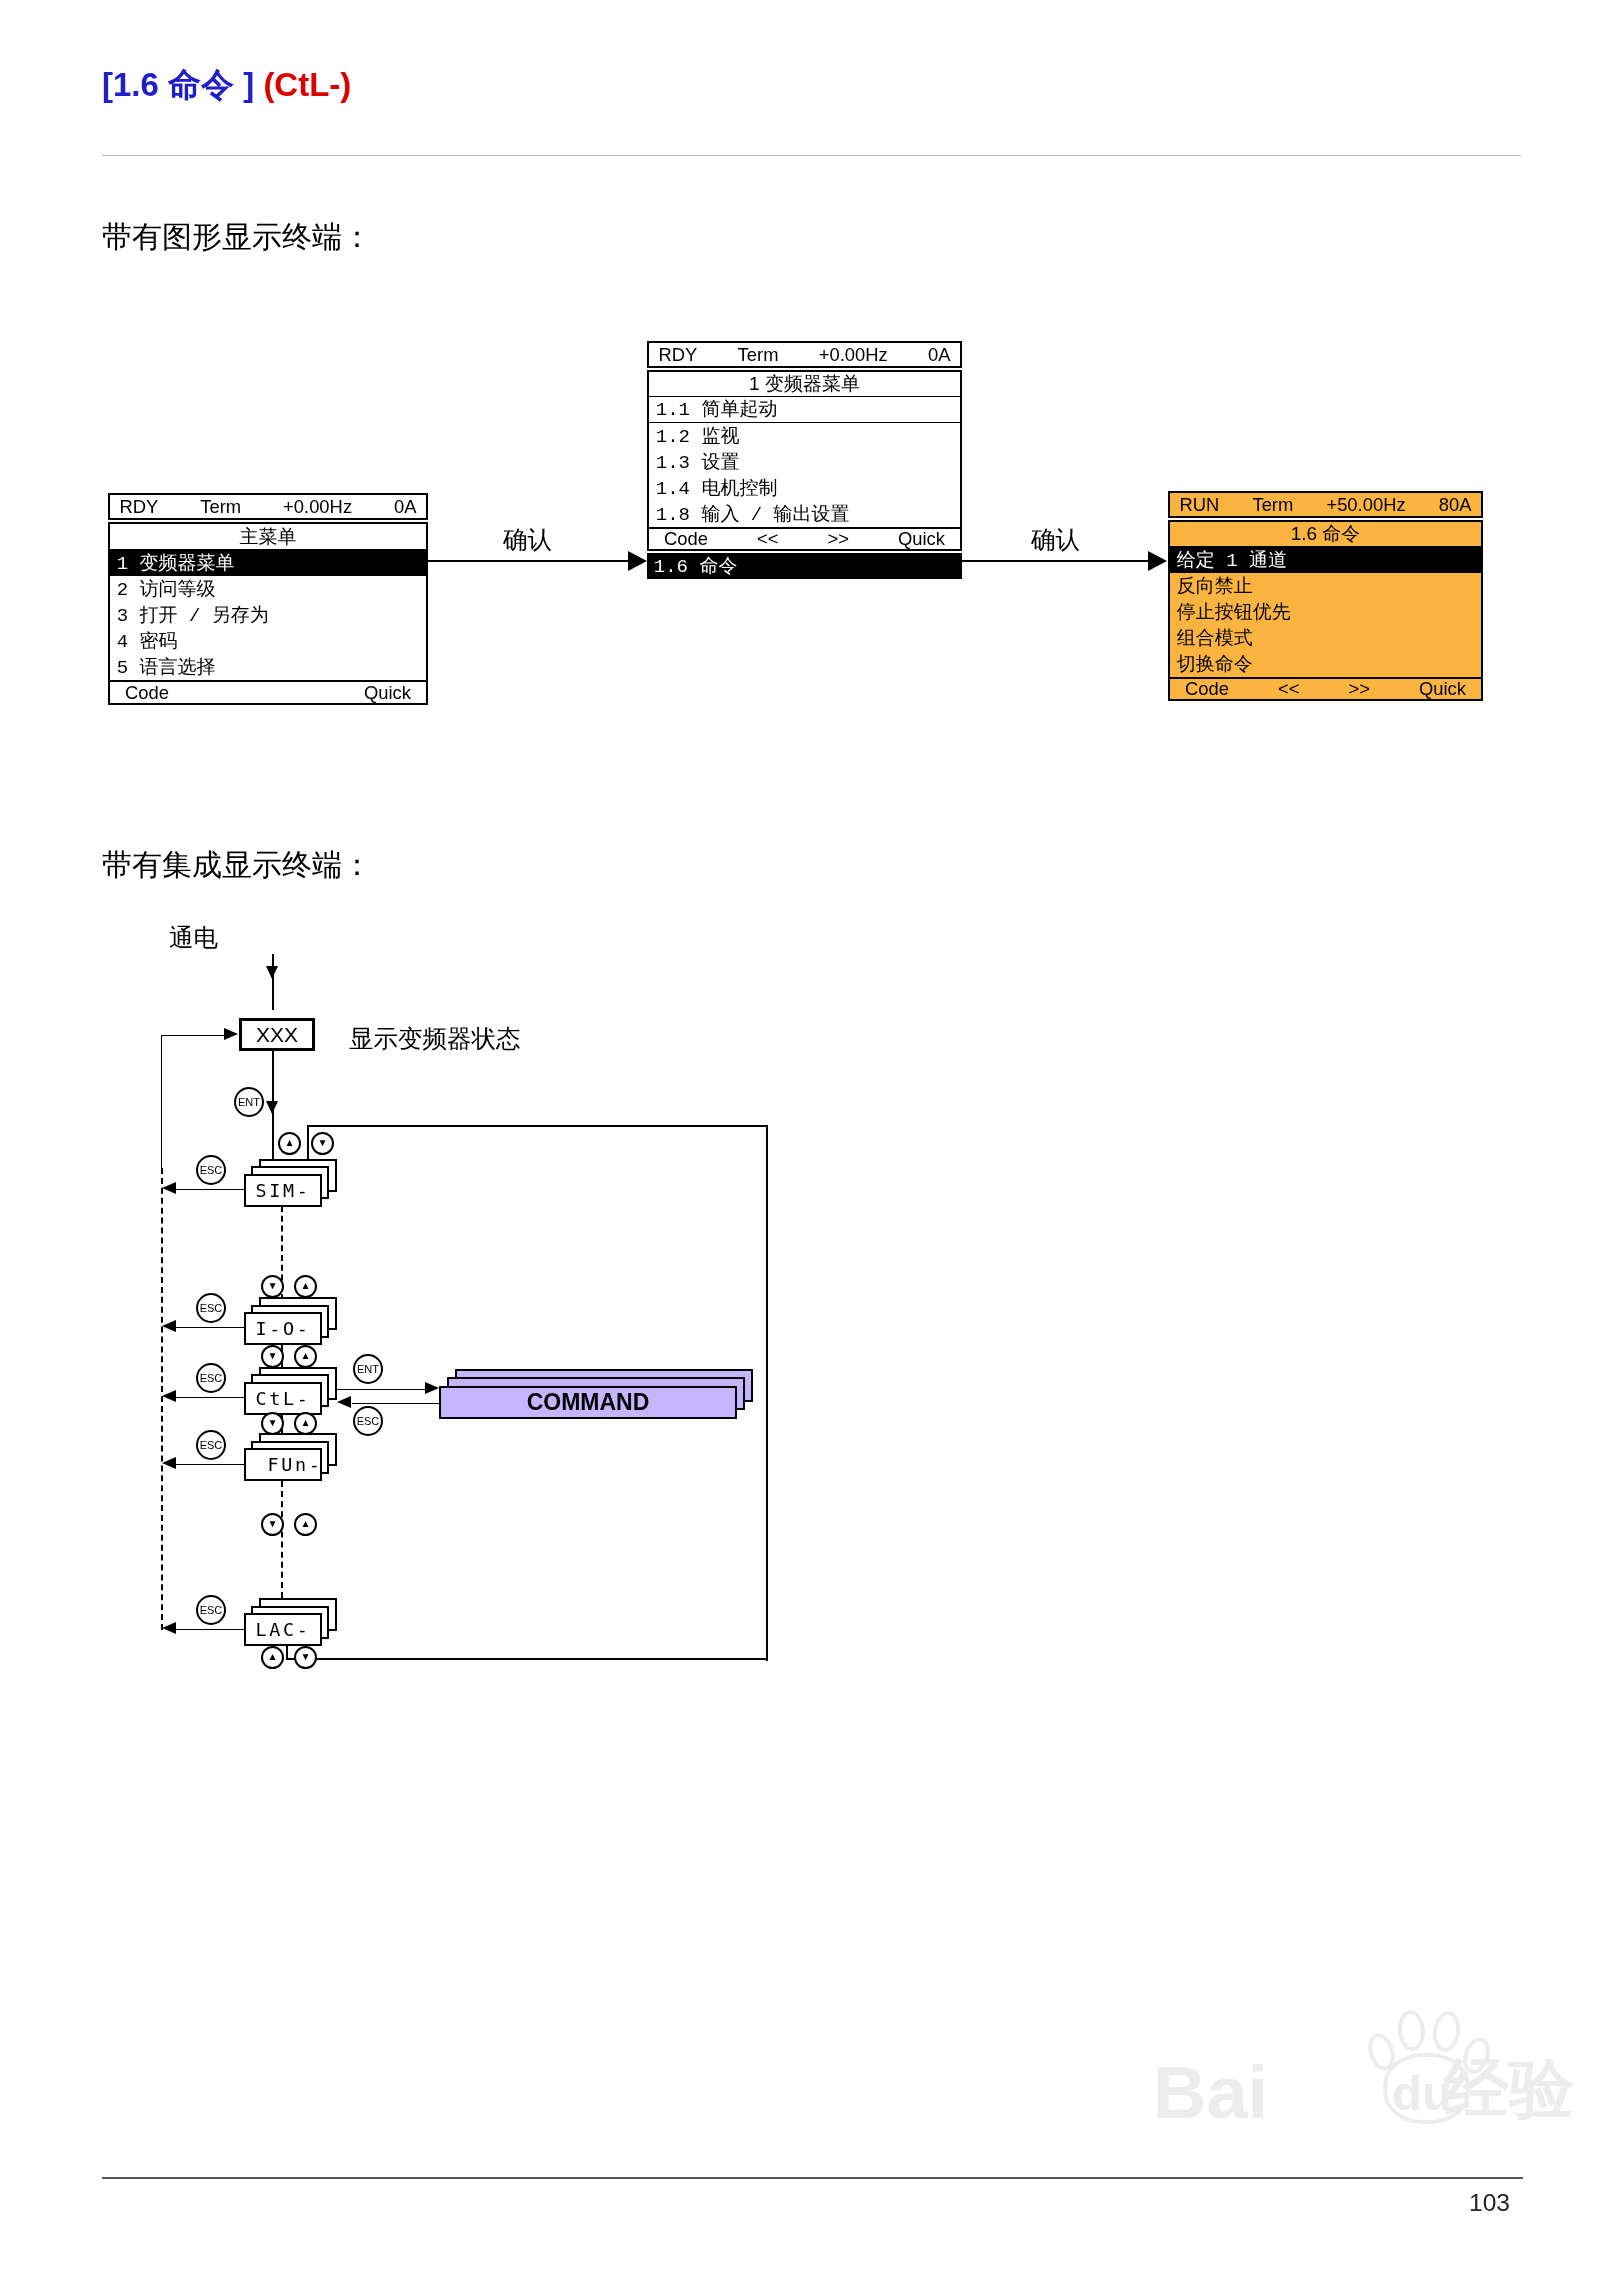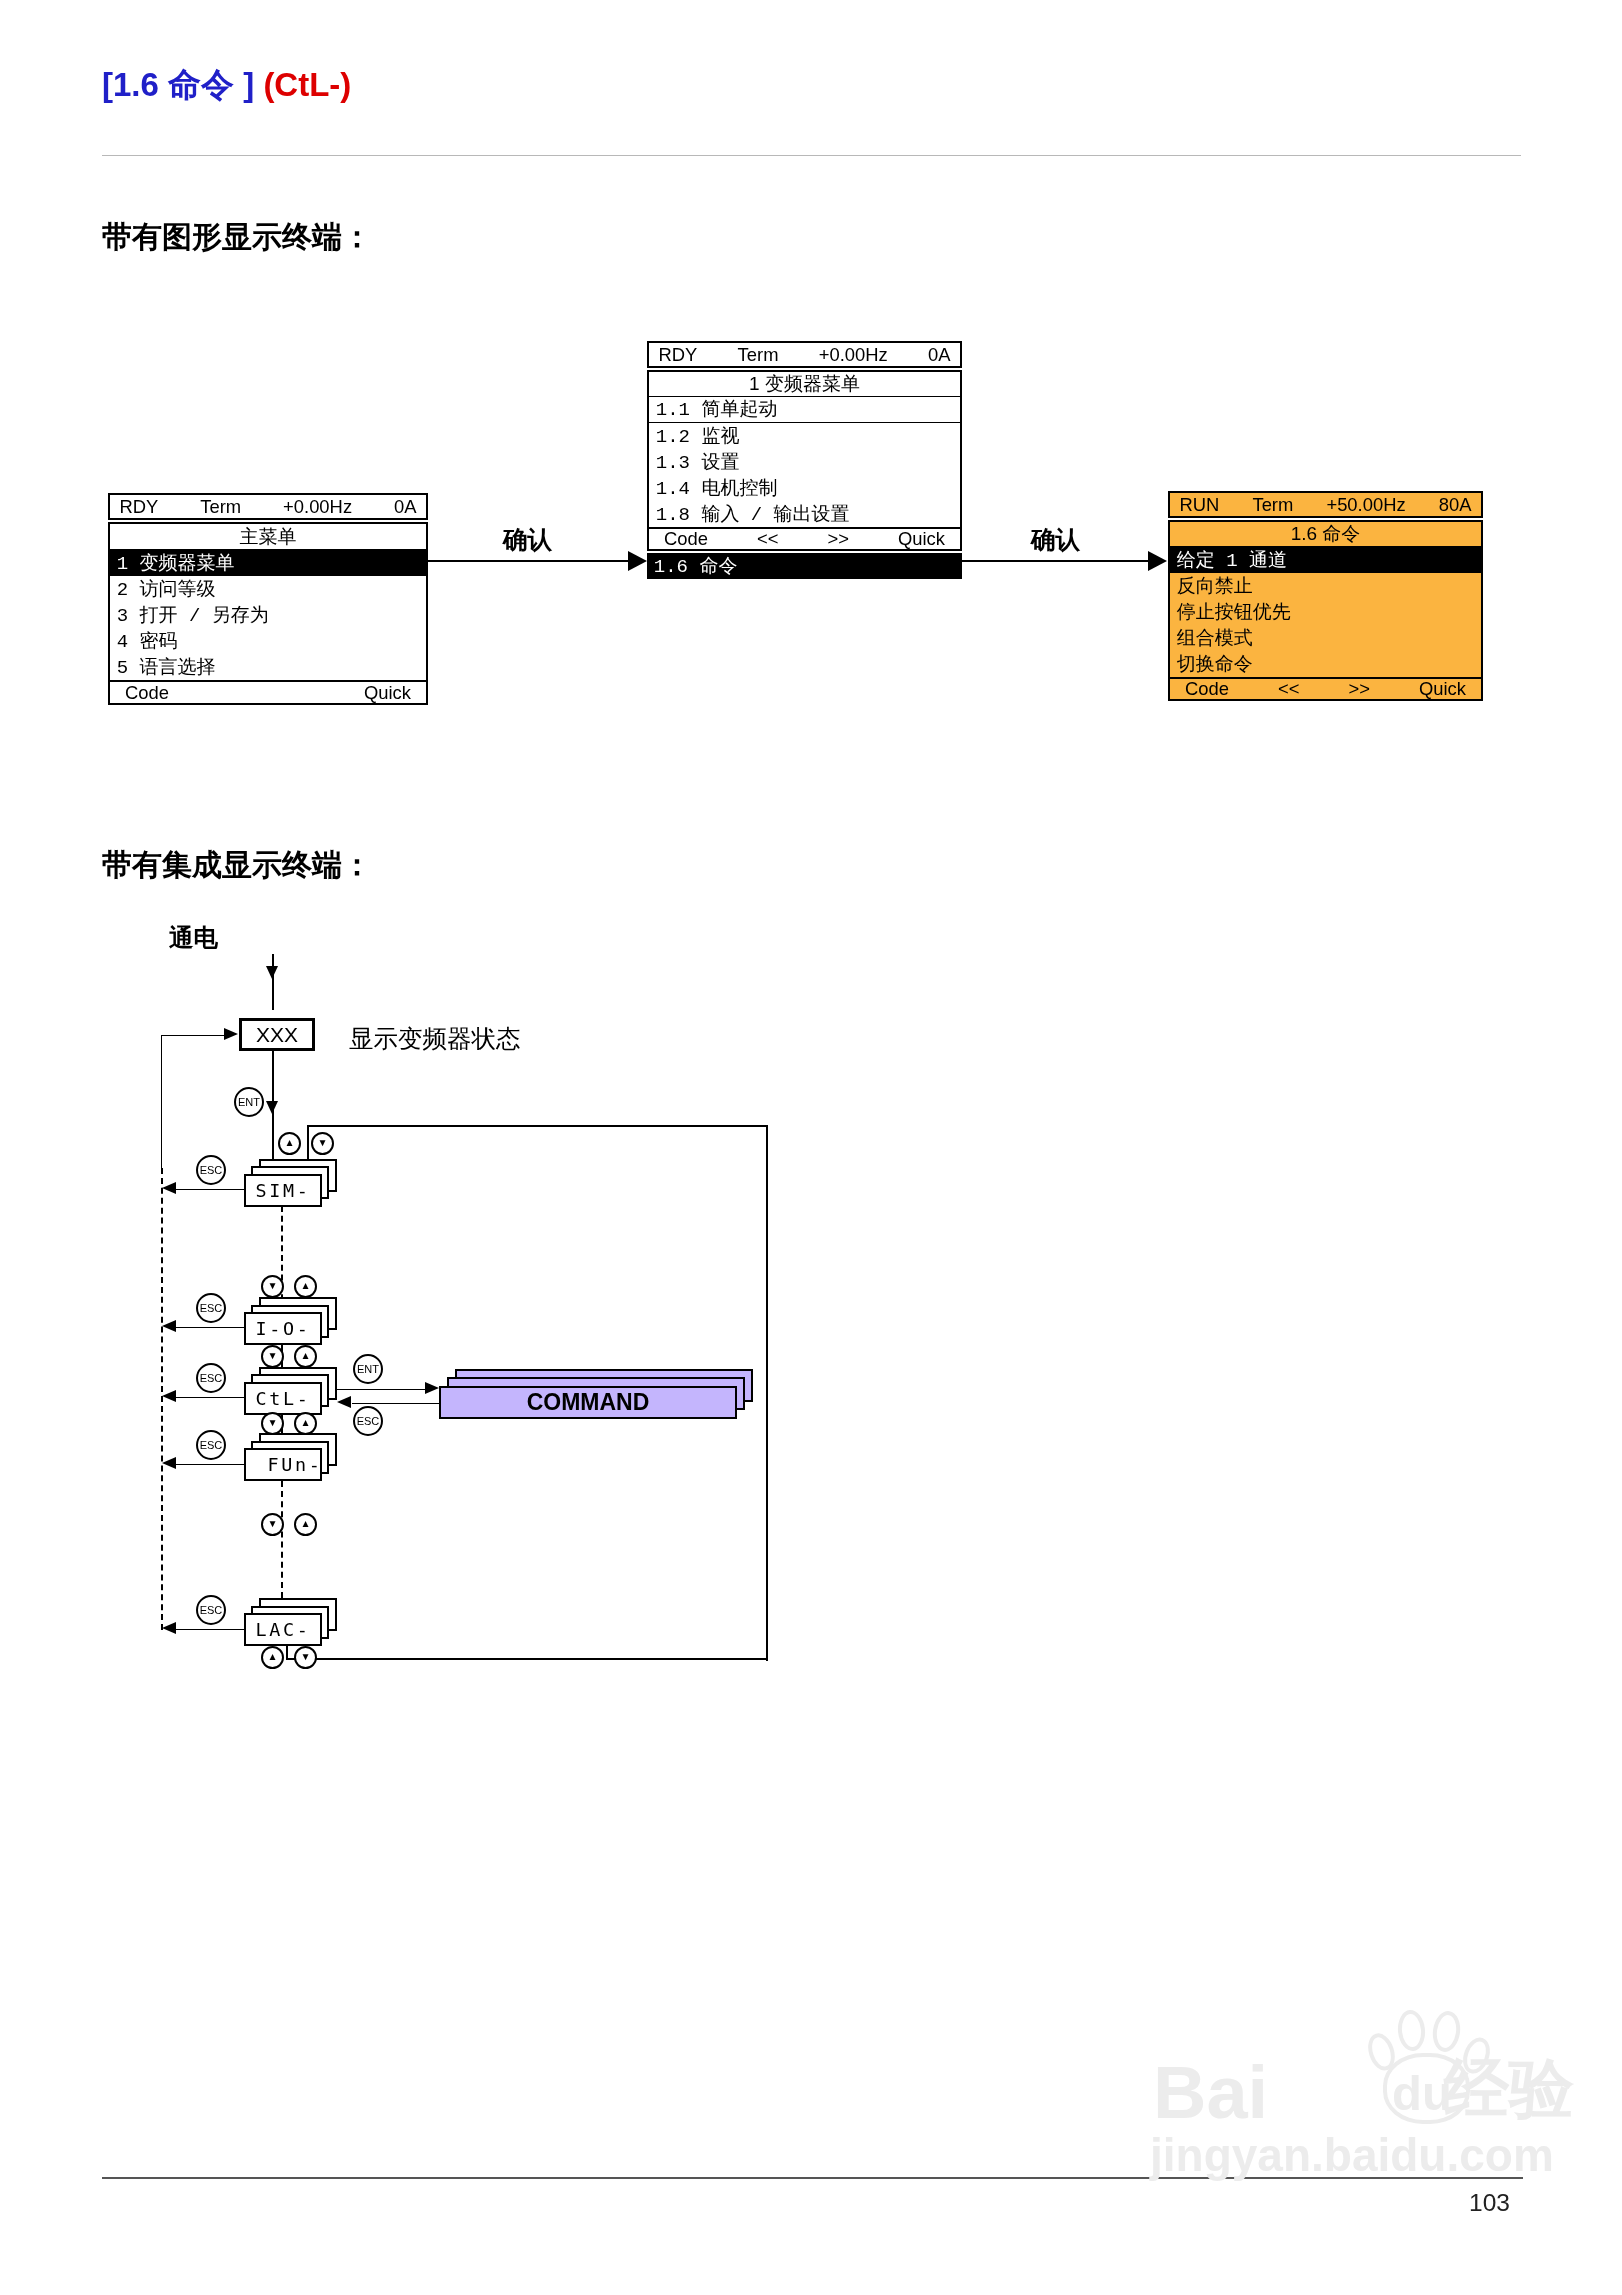--- a/index.html
+++ b/index.html
@@ -1,20 +1,20 @@
 <!DOCTYPE html>
 <html style="font-size:11px"><head>
 <meta charset="utf-8">
 <style>
   html,body{margin:0;padding:0;background:#fff;}
   #canvas{position:relative;width:1622px;height:2253px;background:#ffffff;overflow:hidden;
           font-family:"Liberation Sans",sans-serif;color:#000;}
   .abs{position:absolute;}
   .nowrap{white-space:nowrap;}
-  .serif{font-family:"Liberation Serif",serif;font-weight:bold;}
+  .serif{font-family:"Liberation Serif",serif;font-weight:normal;}
   
   .hline{position:absolute;background:#000;height:2px;}
   .vline{position:absolute;background:#000;width:2px;}
   .vdash{position:absolute;width:0;border-left:2px dashed #000;}
   
   .tri-r{position:absolute;width:0;height:0;border-top:10.2px solid transparent;border-bottom:10.2px solid transparent;border-left:19px solid #000;}
   .tri-r-sm{position:absolute;width:0;height:0;border-top:6.8px solid transparent;border-bottom:6.8px solid transparent;border-left:14.3px solid #000;}
   .tri-l-sm{position:absolute;width:0;height:0;border-top:6.8px solid transparent;border-bottom:6.8px solid transparent;border-right:14.3px solid #000;}
   .tri-d-sm{position:absolute;width:0;height:0;border-left:6.8px solid transparent;border-right:6.8px solid transparent;border-top:13.6px solid #000;}
   
@@ -224,17 +224,16 @@
   <div class="abs" style="left:1363px;top:2004px;width:129px;height:123px;">
     <div class="pawpart" style="left:5.5px;top:29px;width:24.5px;height:38px;transform:rotate(-18deg);"></div>
     <div class="pawpart" style="left:35px;top:5.5px;width:27px;height:41px;transform:rotate(-5deg);"></div>
     <div class="pawpart" style="left:70px;top:6.8px;width:27px;height:41px;transform:rotate(8deg);"></div>
     <div class="pawpart" style="left:101px;top:33px;width:24.5px;height:37px;transform:rotate(20deg);"></div>
     <div class="pawpart" style="left:20.4px;top:49px;width:87px;height:71px;border-radius:46%;"></div>
   </div>
   <div class="abs wm nowrap" style="left:1392px;top:2065px;font-size:49px;">du</div>
   <div class="abs wm nowrap" style="left:1444px;top:2045px;font-size:65px;">经验</div>
   <div class="abs" style="left:102px;top:2177px;width:1421px;height:2px;background:#555;"></div>
-  <div class="abs wm nowrap" style="left:1150px;top:2128px;font-size:46px;">jingyan.baidu.com</div>
   <div class="abs nowrap" style="left:1469px;top:2189px;font-size:24.5px;color:#222;">103</div>
 
 </div>
 
 
 </body></html>

